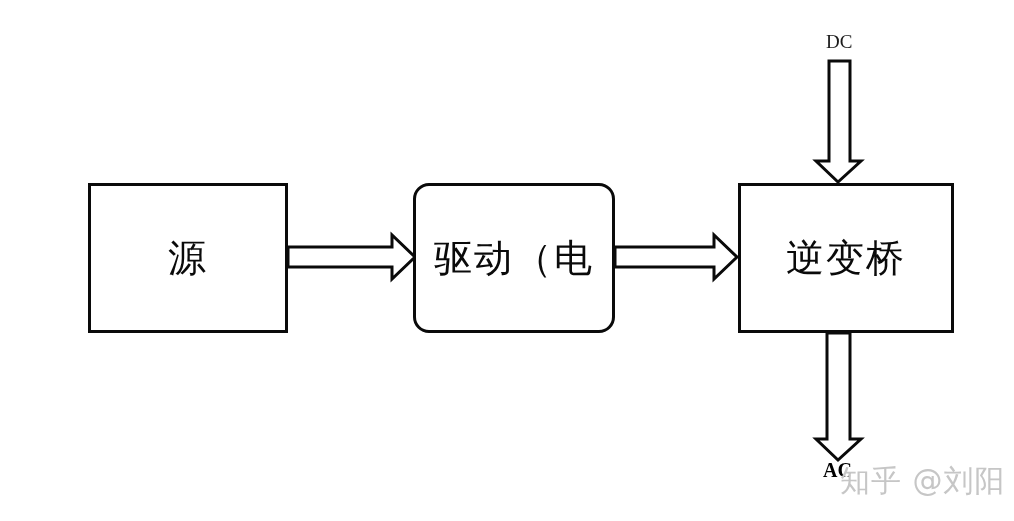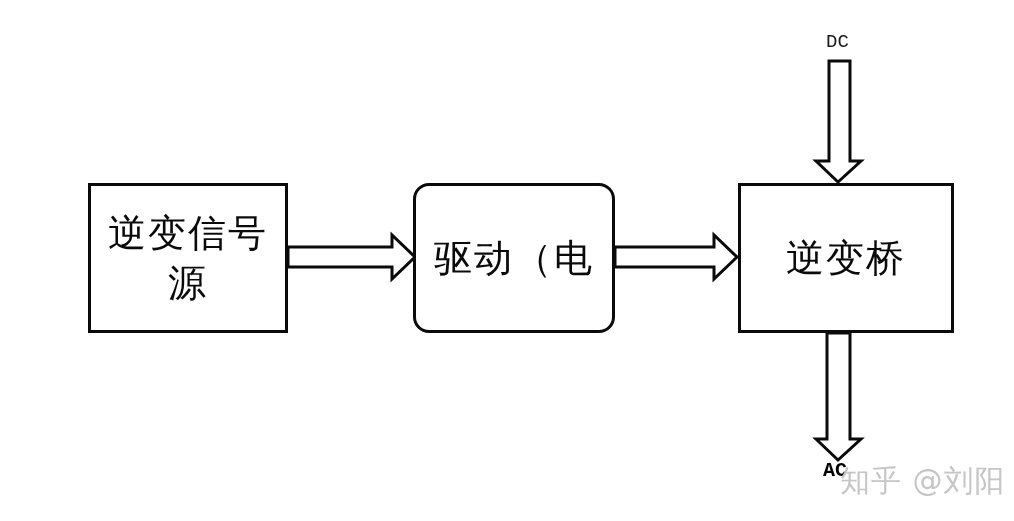--- a/index.html
+++ b/index.html
@@ -43,21 +43,21 @@
     stroke-width: 3;
     stroke-linejoin: miter;
   }
   #arrow-1 { left: 288px; top: 234px; }
   #arrow-2 { left: 615px; top: 234px; }
   #arrow-dc { left: 814px; top: 61px; }
   #arrow-ac { left: 814px; top: 333px; }
   .io-label {
     position: absolute;
     color: #1a1a1a;
-    font-family: Liberation Mono, monospace;
+    font-family: Liberation Serif, serif;
     text-align: center;
   }
   #label-dc { left: 826px; top: 31px;  font-size: 19px; }
   #label-ac { left: 823px; top: 459px; font-size: 20px; font-weight: 600; color: #000; }
   .watermark {
     position: absolute;
     left: 840px;
     top: 461px;
     font-size: 30px;
     letter-spacing: 1px;
@@ -72,21 +72,20 @@
 <body>
 
 <div class="canvas">
 
   <div class="io-label" id="label-dc">DC</div>
   <svg class="arrow-svg" id="arrow-dc" width="50" height="122">
     <polygon points="15,0 36,0 36,100 47,100 24,121 2,100 15,100"></polygon>
   </svg>
 
   <div class="block" id="box-source">
-    <span class="line">逆变信号</span>
     <span class="line">源</span>
   </div>
 
   <svg class="arrow-svg" id="arrow-1" width="128" height="46">
     <polygon points="0,13 104,13 104,1 127,23 104,45 104,33 0,33"></polygon>
   </svg>
 
   <div class="block" id="box-driver">
     <span class="line">驱动（电</span>
   </div>

